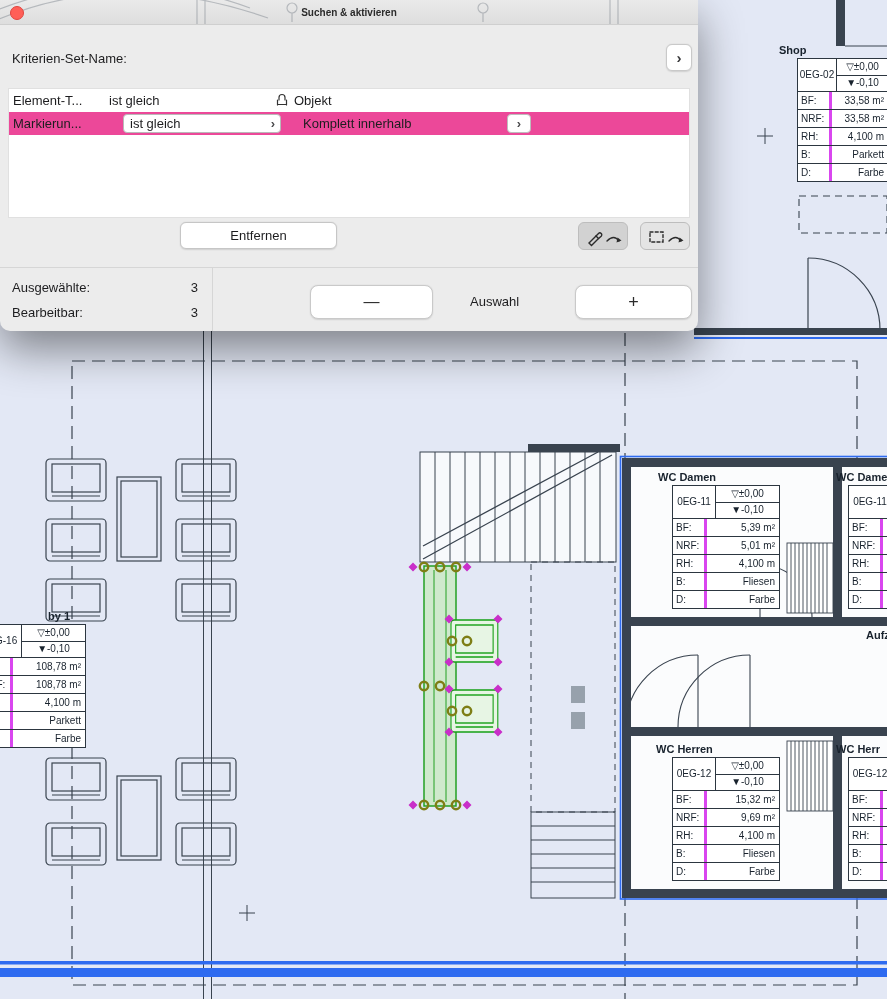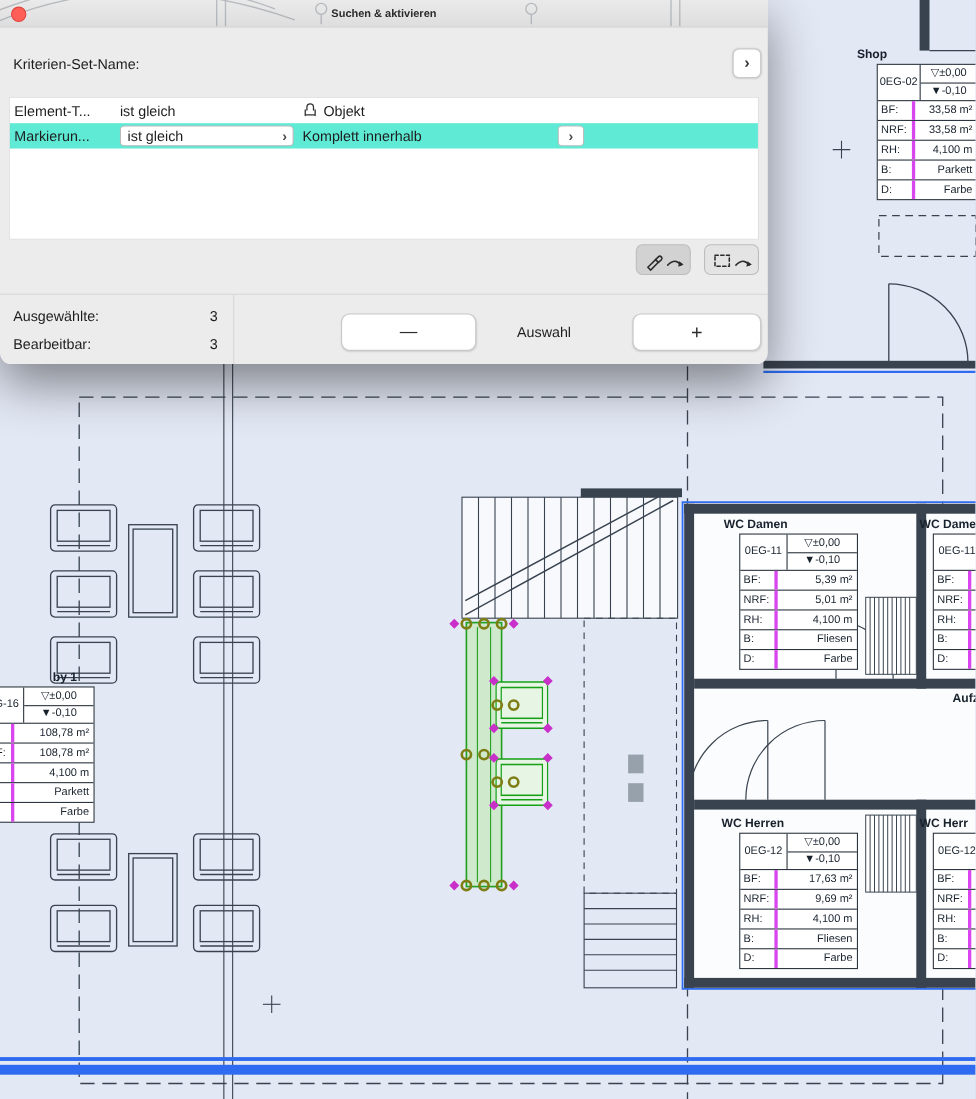--- a/index.html
+++ b/index.html
@@ -41,21 +41,21 @@
   .chev-btn{position:absolute;width:26px;height:27px;background:#fff;border:1px solid #c9c9c9;border-radius:6px;
             box-sizing:border-box;display:flex;align-items:center;justify-content:center;
             font-size:15px;font-weight:bold;color:#3a3a3c;box-shadow:0 .5px 1.5px rgba(0,0,0,.12);}
   .tbl{position:absolute;left:8px;top:88px;width:682px;height:130px;background:#fff;border:1px solid #e0e0e0;
        box-sizing:border-box;}
   .tbl-head{position:relative;height:22px;border-bottom:1px solid #ededed;display:flex;align-items:center;color:#1d1d1f;}
   .tbl-head .c1{padding-left:4px;width:88px;}
   .tbl-head .vdiv{width:1px;height:14px;background:#e3e3e3;}
   .tbl-head .c2{padding-left:166px;}
   .trow{position:relative;height:23px;display:flex;align-items:center;}
-  .trow.sel{background:#5eead4;}
+  .trow.sel{background:#ec4899;gap:14px;}
   .t-name{padding-left:4px;width:92px;white-space:nowrap;overflow:hidden;}
   .t-op{width:162px;padding-left:4px;box-sizing:border-box;}
   .t-op-box{display:flex;align-items:center;justify-content:space-between;width:158px;height:19px;background:#fff;
             border:1px solid #b9b9b9;border-radius:4px;box-sizing:border-box;padding:0 5px 0 6px;}
   .t-op-box .gl{font-weight:bold;color:#4a4a4c;}
   .t-val{display:flex;align-items:center;gap:5px;padding-left:8px;}
   .t-val-btn{position:absolute;left:498px;top:2px;width:24px;height:19px;background:#fff;border:1px solid #bdbdbd;
              border-radius:4px;box-sizing:border-box;display:flex;align-items:center;justify-content:center;
              font-weight:bold;color:#4a4a4c;}
   .btn{position:absolute;height:27px;background:#fff;border:1px solid #c6c6c6;border-radius:6px;box-sizing:border-box;
@@ -327,21 +327,21 @@
     <div class="stamp-box" style="margin-left:18px;">
       <div class="s-head">
         <div class="s-room">0EG-12</div>
         <div class="s-elev">
           <div>▽±0,00</div>
           <div>▼-0,10</div>
         </div>
       </div>
       <div class="s-row">
           <span class="sl">BF:</span>
-          <span class="sv">17,63 m²</span>
+          <span class="sv">15,32 m²</span>
         </div>
       <div class="s-row">
           <span class="sl">NRF:</span>
           <span class="sv">9,69 m²</span>
         </div>
       <div class="s-row">
           <span class="sl">RH:</span>
           <span class="sv">4,100 m</span>
         </div>
       <div class="s-row">
@@ -466,20 +466,23 @@
         </span>
         <span class="t-val">
             <span>Komplett innerhalb</span>
           </span>
         <span class="t-val-btn">
           <span>›</span>
         </span>
       </div>
     </div>
 
+    <div class="btn btn-remove">
+      <span>Entfernen</span>
+    </div>
 
     <div class="icon-btn lit" style="left:578px;">
       <svg width="40" height="22" viewBox="0 0 40 22">
         <g stroke="#2b2b2b" stroke-width="1.4" fill="none" stroke-linecap="round">
           <path d="M6 18 L13 11 L15.5 13.5 L8.5 20.5 Z"></path>
           <path d="M13 11 l2.5-2.5 a1.9 1.9 0 0 1 2.7 2.7 L15.5 13.5"></path>
           <path d="M24 16 q7 -7 12 0"></path>
         </g>
         <path d="M34.5 12.5 l4 3 -5 2 Z" fill="#2b2b2b"></path>
       </svg>

